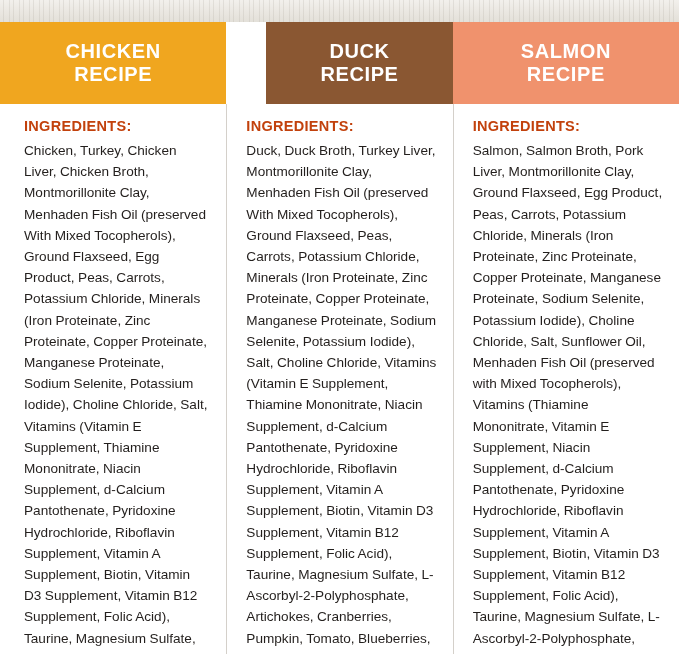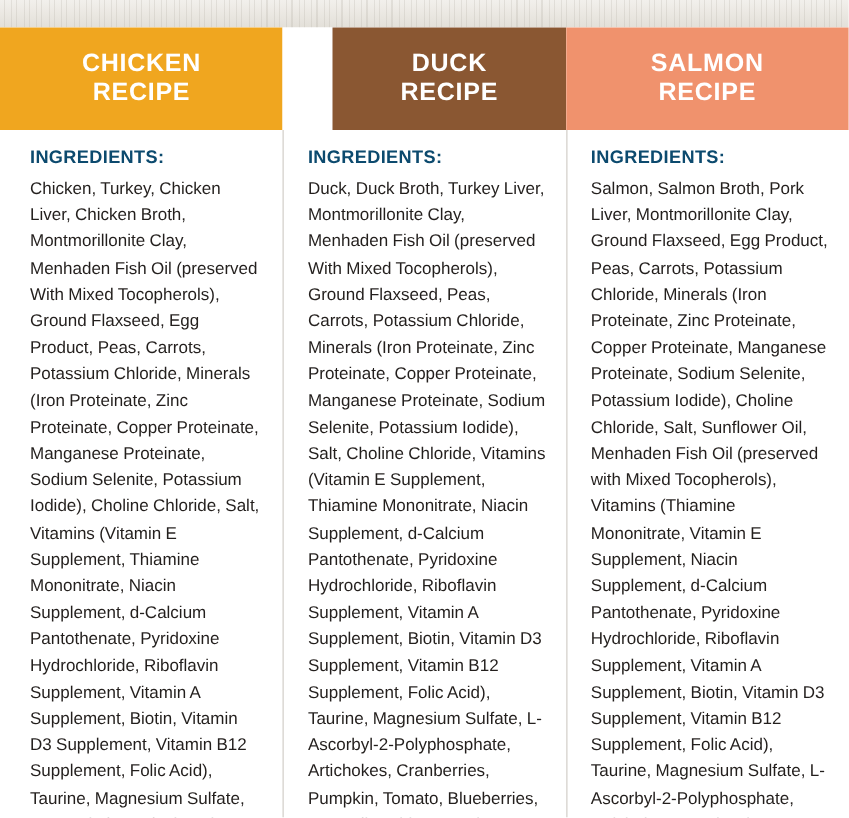--- a/index.html
+++ b/index.html
@@ -90,21 +90,21 @@
     padding: 14px 18px 0 24px;
     box-sizing: border-box;
   }
   .col:nth-child(2) .col-body { padding-left: 20px; padding-right: 16px; }
   .col:nth-child(3) .col-body { padding-left: 20px; padding-right: 14px; }
   .ingredients-label {
     font-family: "Liberation Sans", sans-serif;
     font-weight: bold;
     font-size: 14.5px;
     letter-spacing: 0.3px;
-    color: #0c4a6e;
+    color: #c2410c;
     margin: 0 0 6px 0;
     text-transform: uppercase;
   }
   .ingredients-text {
     font-family: "Liberation Sans", sans-serif;
     font-size: 13.6px;
     line-height: 21.2px;
     color: #231f1d;
     margin: 0;
     text-align: left;

